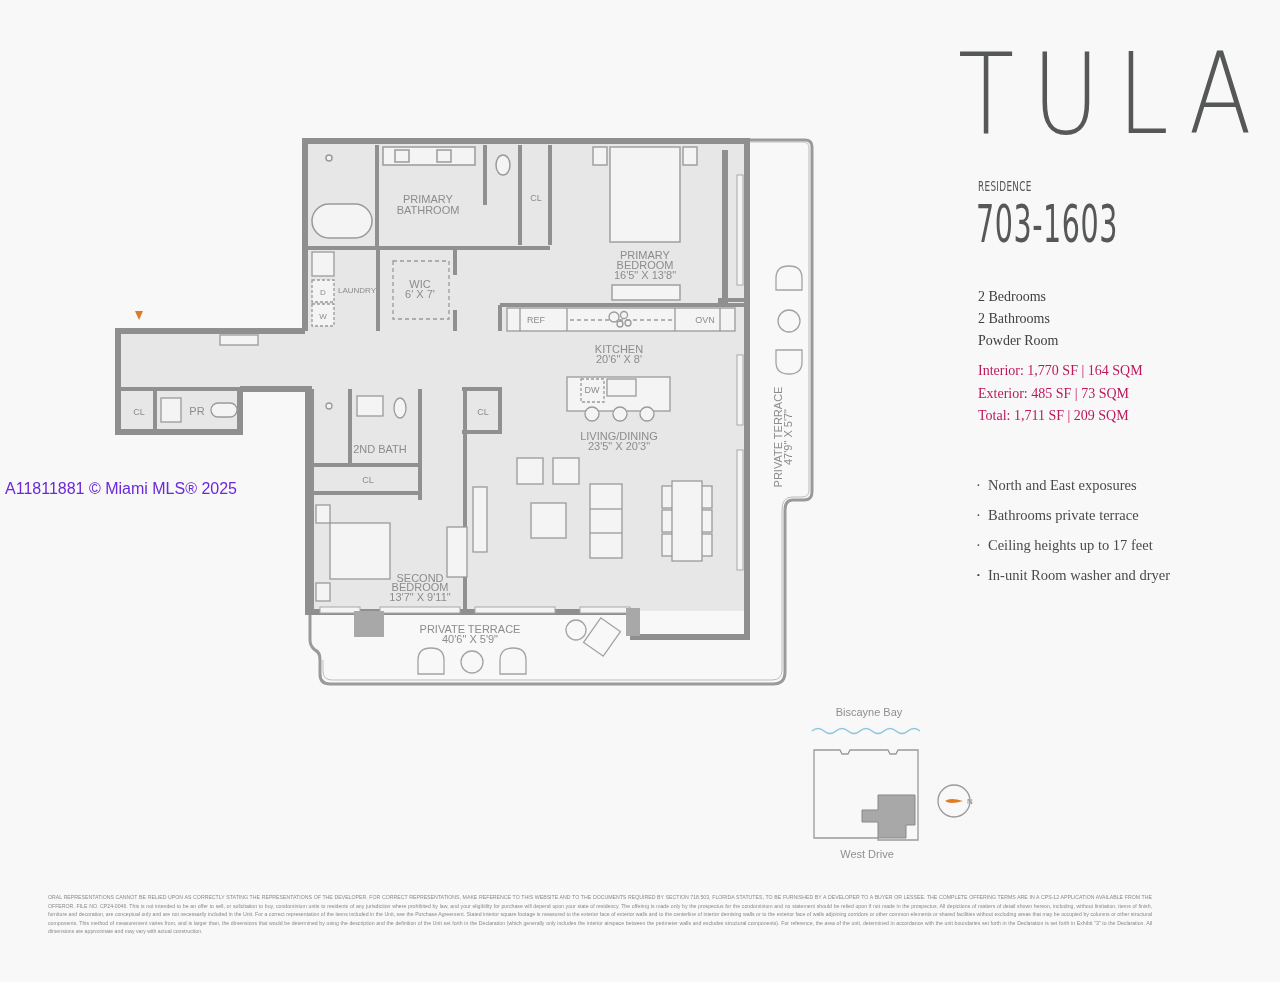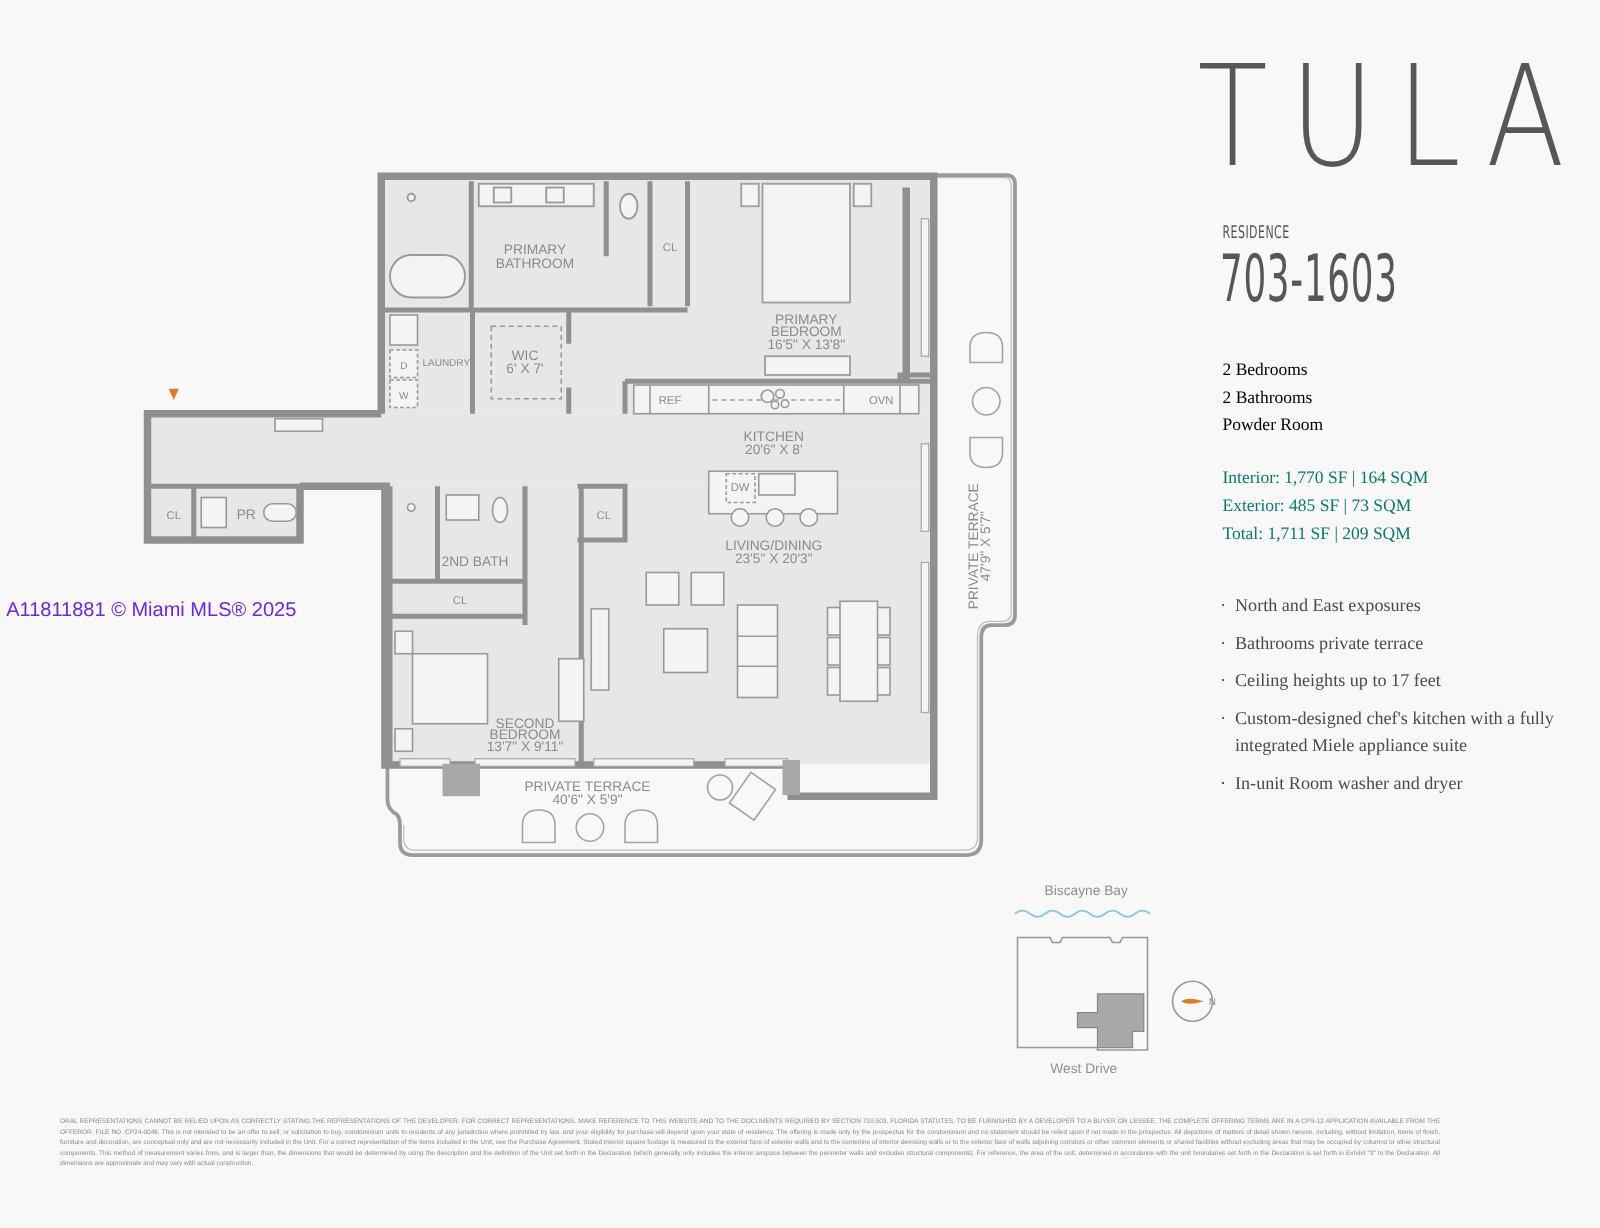--- a/index.html
+++ b/index.html
@@ -1,22 +1,22 @@
 <!DOCTYPE html>
 <html><head>
 <meta charset="utf-8">
 <style>
   html,body{margin:0;padding:0;}
   body{width:1280px;height:982px;background:#f7f8f7;position:relative;overflow:hidden;font-family:"Liberation Sans",sans-serif;color:#5a5a5a;}
   .plan{position:absolute;left:0;top:0;width:960px;height:880px;}
   .brand{position:absolute;left:958px;top:38px;font-family:"DejaVu Sans",sans-serif;font-size:112px;font-weight:300;letter-spacing:22px;color:#555856;transform:scaleX(0.82);transform-origin:left top;line-height:1;}
   .res-label{position:absolute;left:978px;top:178px;font-family:"DejaVu Sans Condensed","DejaVu Sans",sans-serif;font-size:14px;color:#555;transform:scaleX(0.7);transform-origin:left top;letter-spacing:0.5px;}
   .res-num{position:absolute;left:976px;top:198px;font-family:"DejaVu Sans",sans-serif;font-size:52px;color:#555856;transform:scaleX(0.55);transform-origin:left top;line-height:1;letter-spacing:1px;}
-  .specs{position:absolute;left:978px;top:286px;font-family:"Liberation Serif",serif;font-size:14px;color:#000000;line-height:22px;}
-  .areas{position:absolute;left:978px;top:372px;font-family:"Liberation Serif",serif;font-size:14px;color:#0f766e;line-height:22.5px;}
+  .specs{position:absolute;left:978px;top:286px;font-family:"Liberation Serif",serif;font-size:14px;color:#404040;line-height:22px;}
+  .areas{position:absolute;left:978px;top:360px;font-family:"Liberation Serif",serif;font-size:14px;color:#be185d;line-height:22.5px;}
   .features{position:absolute;left:976px;top:474px;font-family:"Liberation Serif",serif;font-size:14.5px;color:#4a4a4a;margin:0;padding:0;list-style:none;width:290px;}
   .features li{position:relative;padding-left:12px;margin-bottom:8px;line-height:22px;}
   .features li .dot{position:absolute;left:0;top:0;}
   .watermark{position:absolute;left:5px;top:480px;font-size:16px;color:#6d28d9;}
   .disclaimer{position:absolute;left:48px;top:893px;width:1104px;font-size:5.2px;line-height:8.6px;color:#8a8a8a;text-align:justify;}
   .keymap{position:absolute;left:800px;top:700px;width:190px;height:170px;}
   .lbl{font-family:"Liberation Sans",sans-serif;fill:#8c8c8c;}
 </style>
 </head>
 <body>
@@ -228,20 +228,20 @@
 <div class="areas">
   <div>Interior: 1,770 SF | 164 SQM</div>
   <div>Exterior: 485 SF | 73 SQM</div>
   <div>Total: 1,711 SF | 209 SQM</div>
 </div>
 
 <ul class="features">
   <li><span class="dot">·</span><span>North and East exposures</span></li>
   <li><span class="dot">·</span><span>Bathrooms private terrace</span></li>
   <li><span class="dot">·</span><span>Ceiling heights up to 17 feet</span></li>
-  <li><span class="dot">·</span><span>Custom-designed chef's kitchen with a fully integrated Miele appliance suite</span></li>
+  <li><span class="dot">·</span></li>
   <li><span class="dot">·</span></li>
   <li><span class="dot">·</span><span>In-unit Room washer and dryer</span></li>
 </ul>
 
 <div class="watermark">A11811881 © Miami MLS® 2025</div>
 
 <div class="disclaimer">ORAL REPRESENTATIONS CANNOT BE RELIED UPON AS CORRECTLY STATING THE REPRESENTATIONS OF THE DEVELOPER. FOR CORRECT REPRESENTATIONS, MAKE REFERENCE TO THIS WEBSITE AND TO THE DOCUMENTS REQUIRED BY SECTION 718.503, FLORIDA STATUTES, TO BE FURNISHED BY A DEVELOPER TO A BUYER OR LESSEE. THE COMPLETE OFFERING TERMS ARE IN A CPS-12 APPLICATION AVAILABLE FROM THE OFFEROR. FILE NO. CP24-0046. This is not intended to be an offer to sell, or solicitation to buy, condominium units to residents of any jurisdiction where prohibited by law, and your eligibility for purchase will depend upon your state of residency. The offering is made only by the prospectus for the condominium and no statement should be relied upon if not made in the prospectus. All depictions of matters of detail shown hereon, including, without limitation, items of finish, furniture and decoration, are conceptual only and are not necessarily included in the Unit. For a correct representation of the items included in the Unit, see the Purchase Agreement. Stated interior square footage is measured to the exterior face of exterior walls and to the centerline of interior demising walls or to the exterior face of walls adjoining corridors or other common elements or shared facilities without excluding areas that may be occupied by columns or other structural components. This method of measurement varies from, and is larger than, the dimensions that would be determined by using the description and the definition of the Unit set forth in the Declaration (which generally only includes the interior airspace between the perimeter walls and excludes structural components). For reference, the area of the unit, determined in accordance with the unit boundaries set forth in the Declaration is set forth in Exhibit "3" to the Declaration. All dimensions are approximate and may vary with actual construction.</div>
 
 </body></html>

